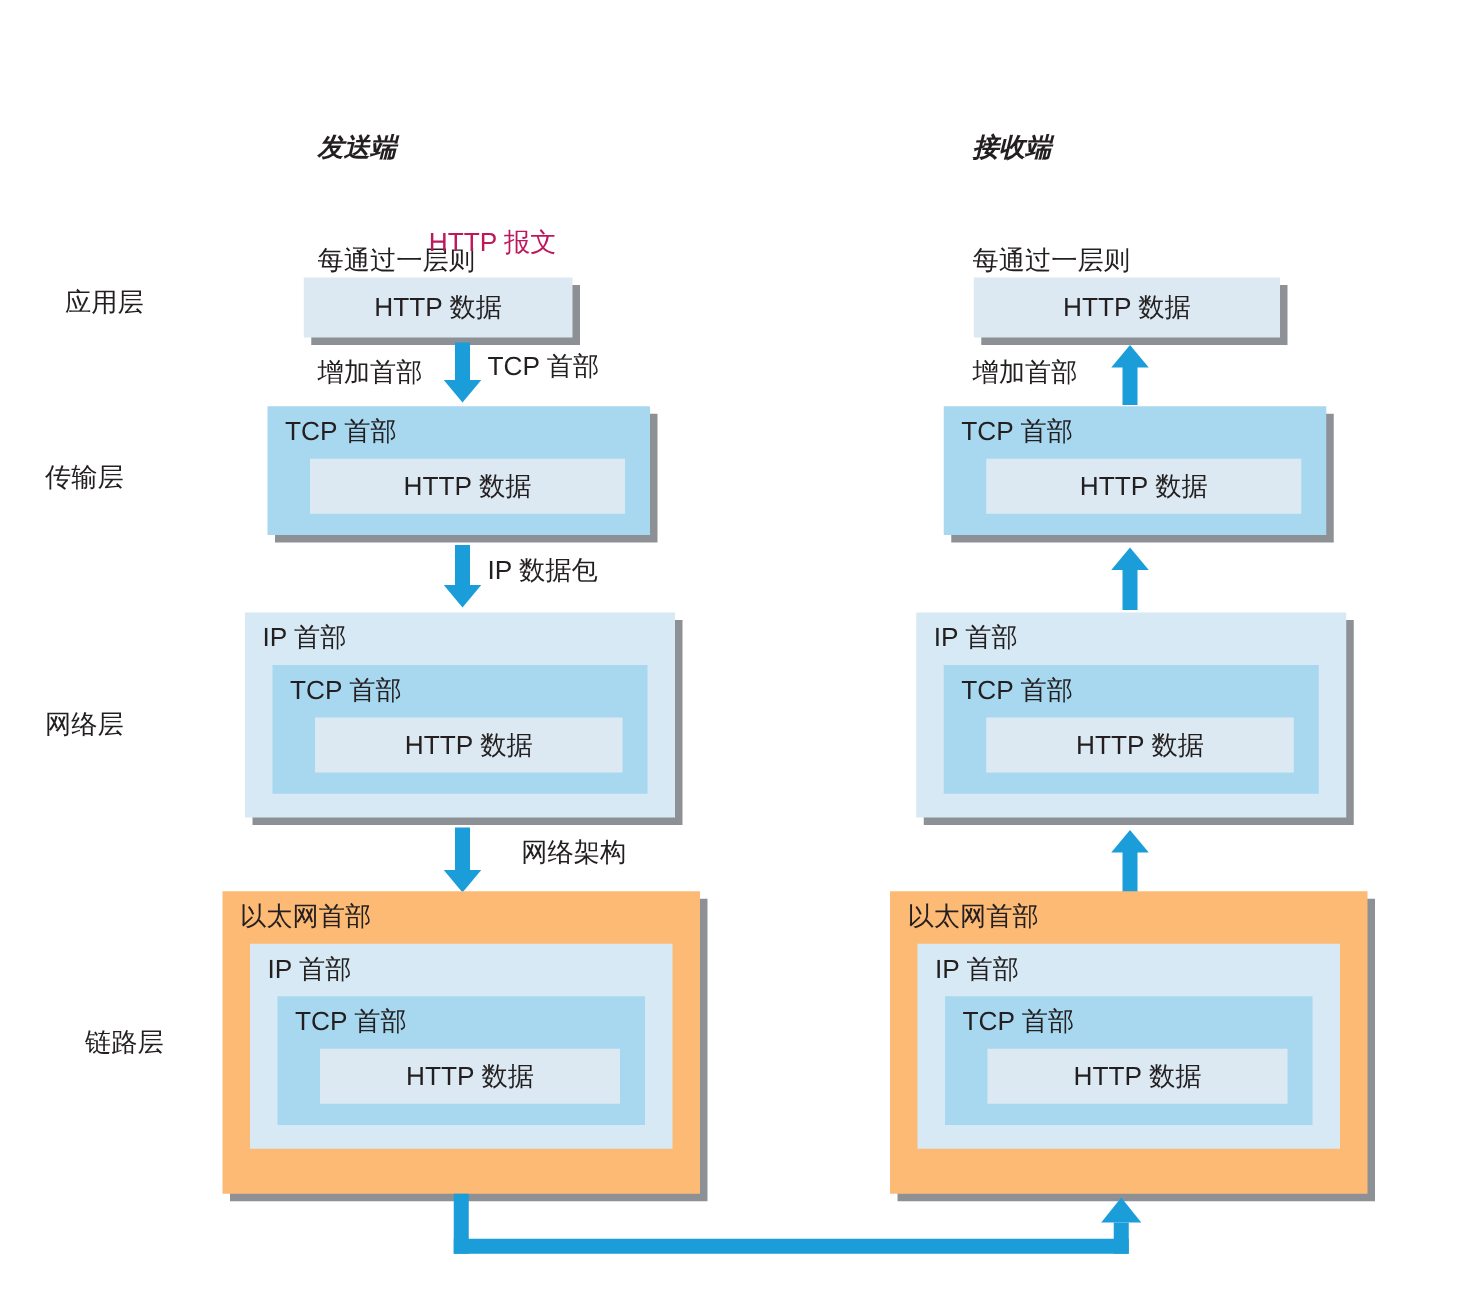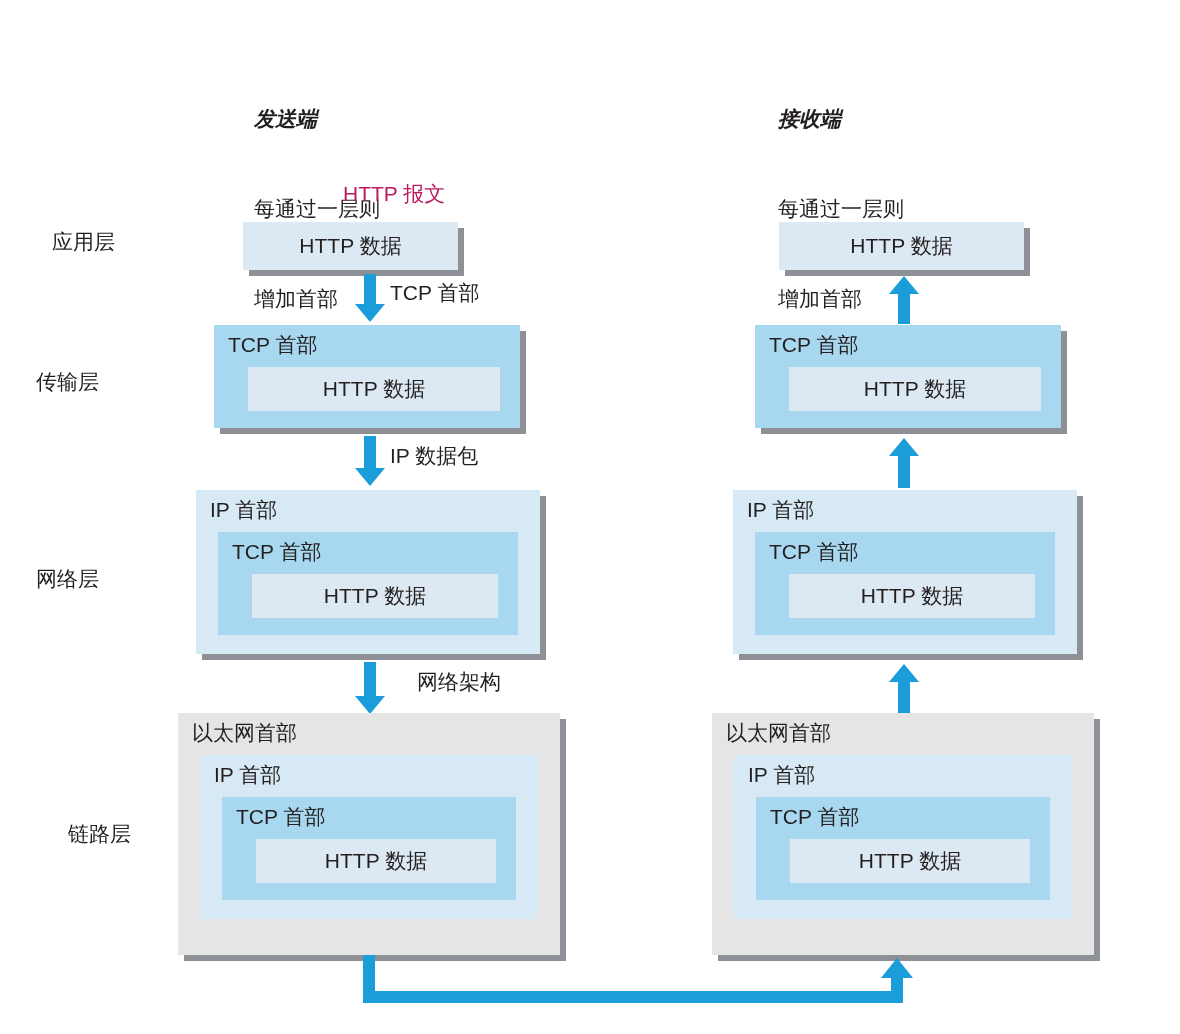--- a/index.html
+++ b/index.html
@@ -25,21 +25,21 @@
     content:"";position:absolute;left:6px;top:6px;right:-6px;bottom:-6px;
     background:#8d9196;z-index:-1;
   }
   .box > .box-title{
     position:absolute;left:14px;top:6px;font-size:21px;color:#231f20;white-space:nowrap;
   }
   .box > .box-center{
     position:absolute;left:0;right:0;top:50%;transform:translateY(-50%);
     text-align:center;font-size:21px;color:#231f20;
   }
-  .c-eth{background:#e5e5e5;}
+  .c-eth{background:#fdba74;}
   .c-ip{background:#d6e9f4;}
   .c-tcp{background:#a8d8f0;}
   .c-http{background:#dce9f2;}
 
   
   .arrow{position:absolute;}
   .arrow .shaft{position:absolute;background:#1b9dd9;}
   .arrow .head{position:absolute;width:0;height:0;}
   .arrow.down .head{border-left:15px solid transparent;border-right:15px solid transparent;border-top:18px solid #1b9dd9;}
   .arrow.up  .head{border-left:15px solid transparent;border-right:15px solid transparent;border-bottom:18px solid #1b9dd9;}

